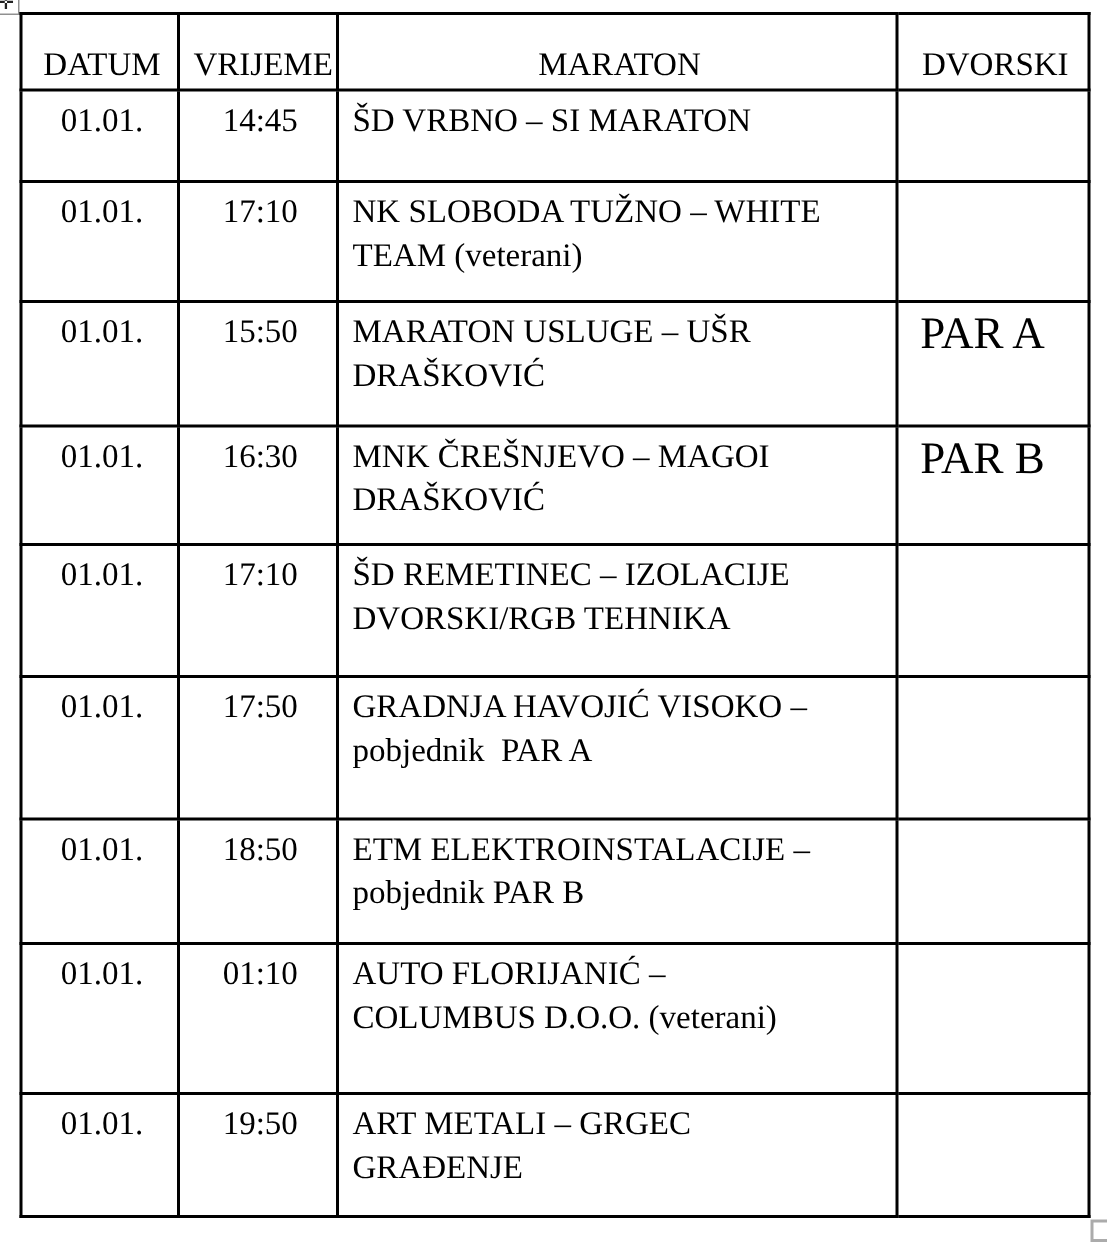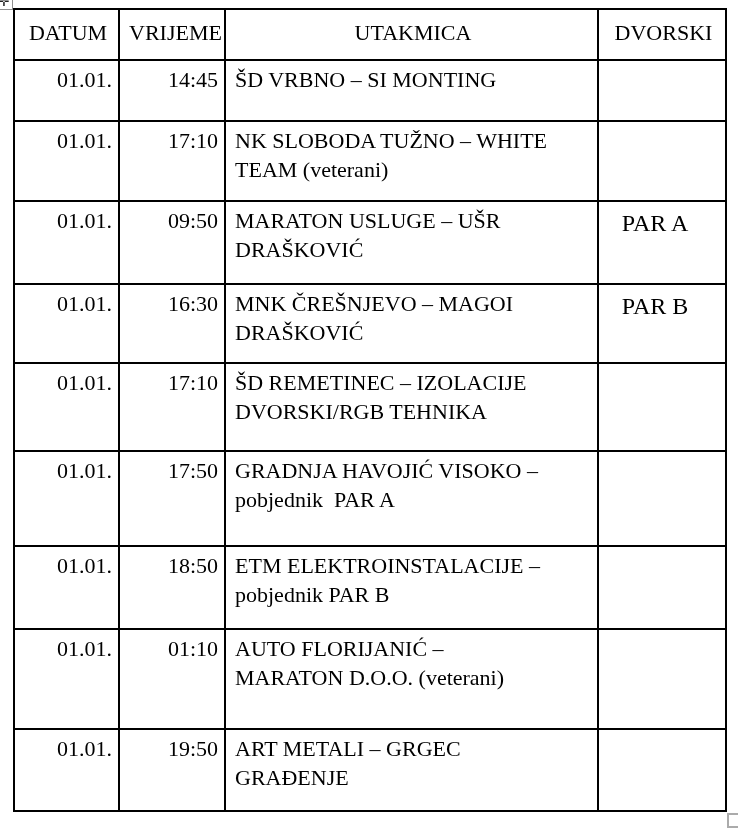--- a/index.html
+++ b/index.html
@@ -30,34 +30,34 @@
     border: 2px solid #000000;
     vertical-align: top;
     font-size: 22px;
     line-height: 29px;
     font-weight: normal;
     padding: 4px 6px 0 9px;
     overflow: hidden;
   }
   .doc-table th {
     text-align: center;
-    padding-top: 8px;
+    padding-top: 18px;
     border-radius: 12px;
   }
   .doc-table td.c-datum,
   .doc-table td.c-vrijeme {
-    text-align: right;
+    text-align: center;
   }
   .doc-table td.c-utakmica {
     text-align: left;
     white-space: pre-wrap; 
   }
   .doc-table td.c-rezultat {
     text-align: center;
-    font-size: 24px;
+    font-size: 30px;
     line-height: 34px;
     padding-top: 4px;
     padding-left: 2px;
     padding-right: 16px;
   }
 
   
   .doc-table thead tr        { height: 51px; }
   .doc-table tbody tr:nth-child(1) { height: 61px; }
   .doc-table tbody tr:nth-child(2) { height: 80px; }
@@ -104,41 +104,41 @@
   <colgroup>
     <col style="width:105px">
     <col style="width:106px">
     <col style="width:373px">
     <col style="width:128px">
   </colgroup>
   <thead>
     <tr>
       <th>DATUM</th>
       <th>VRIJEME</th>
-      <th>UTAKMICA</th>
+      <th>MARATON</th>
       <th>DVORSKI</th>
     </tr>
   </thead>
   <tbody id="tbody">
       <tr>
         <td class="c-datum">01.01.</td>
         <td class="c-vrijeme">14:45</td>
-        <td class="c-utakmica">ŠD VRBNO – SI MONTING</td>
+        <td class="c-utakmica">ŠD VRBNO – SI MARATON</td>
         <td class="c-rezultat"></td>
       </tr>
       <tr>
         <td class="c-datum">01.01.</td>
         <td class="c-vrijeme">17:10</td>
         <td class="c-utakmica">NK SLOBODA TUŽNO – WHITE
 TEAM (veterani)</td>
         <td class="c-rezultat"></td>
       </tr>
       <tr>
         <td class="c-datum">01.01.</td>
-        <td class="c-vrijeme">09:50</td>
+        <td class="c-vrijeme">15:50</td>
         <td class="c-utakmica">MARATON USLUGE – UŠR
 DRAŠKOVIĆ</td>
         <td class="c-rezultat">PAR A</td>
       </tr>
       <tr>
         <td class="c-datum">01.01.</td>
         <td class="c-vrijeme">16:30</td>
         <td class="c-utakmica">MNK ČREŠNJEVO – MAGOI
 DRAŠKOVIĆ</td>
         <td class="c-rezultat">PAR B</td>
@@ -161,21 +161,21 @@
         <td class="c-datum">01.01.</td>
         <td class="c-vrijeme">18:50</td>
         <td class="c-utakmica">ETM ELEKTROINSTALACIJE –
 pobjednik PAR B</td>
         <td class="c-rezultat"></td>
       </tr>
       <tr>
         <td class="c-datum">01.01.</td>
         <td class="c-vrijeme">01:10</td>
         <td class="c-utakmica">AUTO FLORIJANIĆ –
-MARATON D.O.O. (veterani)</td>
+COLUMBUS D.O.O. (veterani)</td>
         <td class="c-rezultat"></td>
       </tr>
       <tr>
         <td class="c-datum">01.01.</td>
         <td class="c-vrijeme">19:50</td>
         <td class="c-utakmica">ART METALI – GRGEC
 GRAĐENJE</td>
         <td class="c-rezultat"></td>
       </tr>
     </tbody>

